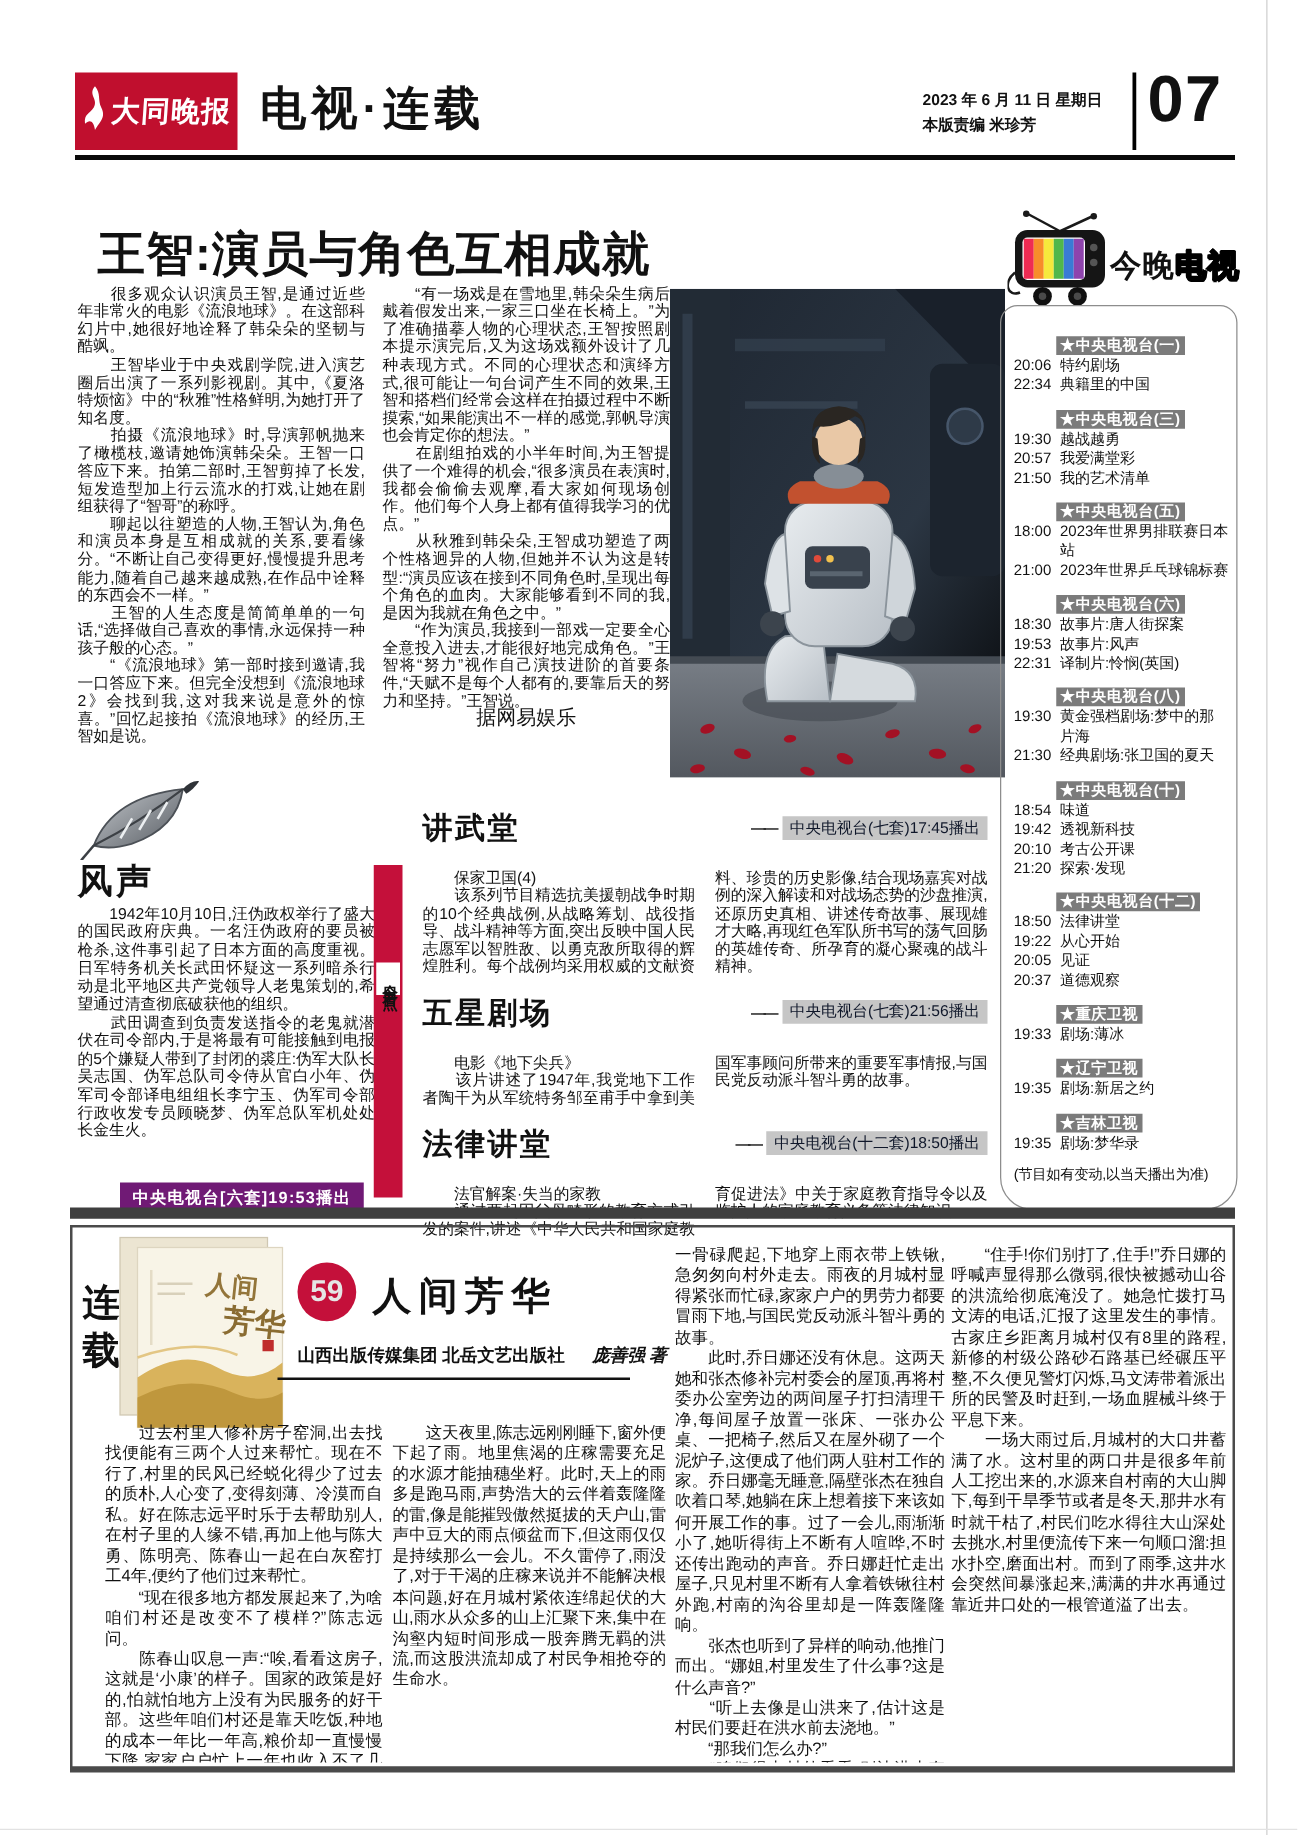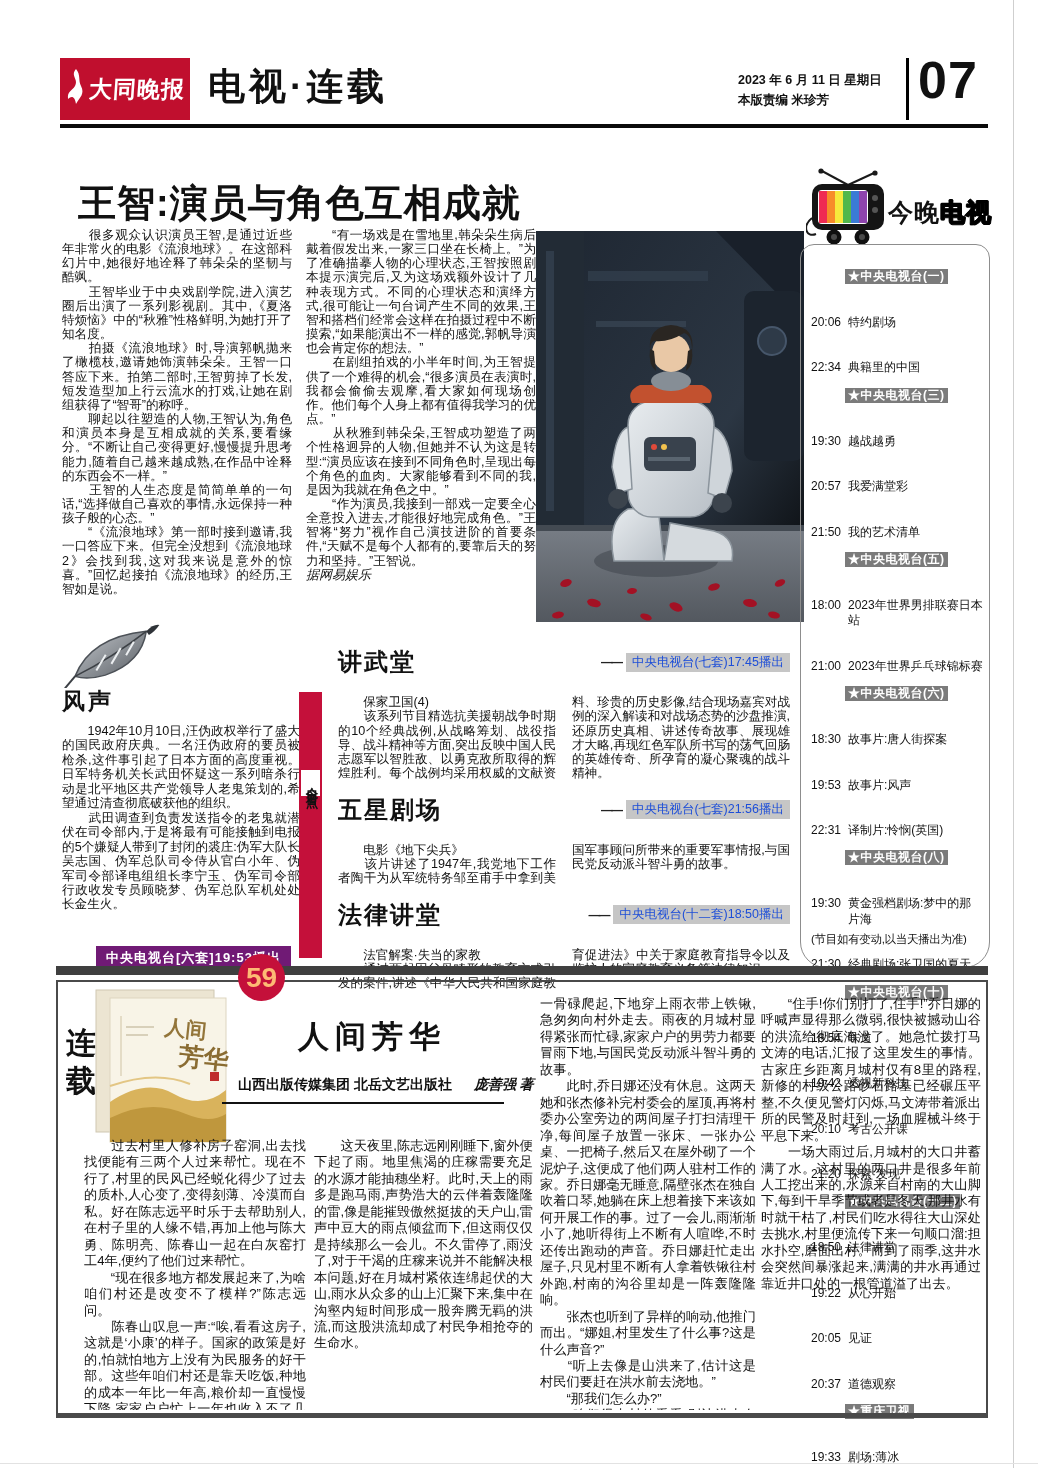--- a/index.html
+++ b/index.html
@@ -28,68 +28,68 @@
   .section-title{left:208px;top:62px;font-size:37px;font-weight:900;letter-spacing:4px;}
   .date-block{left:738px;top:70px;font-size:12.5px;line-height:20px;font-weight:bold;}
   .pageno-divider{left:906px;top:58px;width:3px;height:62px;background:#000;}
   .pageno{left:918px;top:50px;font-size:52px;font-weight:900;letter-spacing:1px;}
   .header-rule{left:60px;top:124px;width:928px;height:4px;background:#0a0a0a;}
 
   
   .art-title{left:62px;top:162px;font-size:38px;font-weight:900;letter-spacing:1px;}
   .art-cols{left:62px;top:228px;width:474px;height:396px;column-count:2;column-gap:14px;
     font-size:12.6px;line-height:14.15px;text-align:justify;overflow:hidden;}
-  .art-credit{text-align:left;padding-right:10px;margin-top:5px;
-    font-family:"Liberation Serif",serif;font-style:italic;font-size:13px;}
+  .art-credit{text-align:center;padding-right:10px;margin-top:5px;
+    font-family:"Liberation Serif",serif;font-size:16px;}
   .photo{left:536px;top:231px;width:268px;height:391px;overflow:hidden;}
 
   
   .tv-icon{left:806px;top:168px;}
   .tv-label{left:888px;top:196px;font-size:25px;font-weight:900;letter-spacing:1px;white-space:nowrap;}
   .tv-label .outline{color:#fff;-webkit-text-stroke:1.3px #000;
     text-shadow:-1px 0 #000,1px 0 #000,0 -1px #000,0 1px #000;}
   .tv-panel{left:800px;top:244px;width:190px;height:724px;border:1.5px solid #8d8d8d;
     border-radius:14px 14px 26px 26px;box-sizing:border-box;padding:12px 6px 8px 10px;}
   .tv-ch{margin:12px 0 1px 34px;display:inline-block;background:var(--ch-gray);color:#fff;
     font-size:12px;font-weight:bold;line-height:15px;padding:0 3px;letter-spacing:0.5px;}
-  .tv-item{display:flex;font-size:12px;line-height:15.4px;margin-top:30px;}
+  .tv-item{display:flex;font-size:12px;line-height:15.4px;}
   .tv-time{width:37px;flex:none;}
   .tv-prog{flex:1;}
   .tv-note{position:absolute;left:10px;bottom:20px;font-size:11.5px;letter-spacing:-0.3px;}
 
   
   .feather{left:54px;top:624px;}
-  .fs-title{left:62px;top:686px;font-size:23px;font-weight:900;letter-spacing:3px;}
+  .fs-title{left:62px;top:686px;font-size:28px;font-weight:900;letter-spacing:3px;}
   .fs-body{left:62px;top:724px;width:238px;font-size:12.6px;line-height:14.45px;text-align:justify;}
   .fs-tag{left:96px;top:946px;background:#701a75;color:#fff;font-size:13px;font-weight:bold;
     padding:3px 10px;letter-spacing:1px;text-align:center;}
   .red-bar{left:299px;top:692px;width:23px;height:266px;background:var(--bar-red);}
   .red-bar-label{position:absolute;left:2px;top:78px;width:19px;background:#fff;
     writing-mode:vertical-rl;text-orientation:upright;font-size:12.5px;font-weight:bold;
     padding:7px 0;text-align:center;letter-spacing:3px;color:#111;}
   .sections{left:338px;top:646px;width:452px;}
   .hl-section{margin-bottom:13px;}
   .sec-head{display:flex;justify-content:space-between;align-items:center;}
   .sec-title{font-size:24px;font-weight:900;letter-spacing:2px;}
   .bc-wrap{display:flex;align-items:center;gap:5px;font-size:12px;}
   .dashes{font-weight:bold;color:#222;letter-spacing:-2px;}
-  .bc-tag{background:var(--tag-gray);padding:1px 6px;font-size:12.5px;color:#1d4ed8;}
+  .bc-tag{background:var(--tag-gray);padding:1px 6px;font-size:12.5px;color:#0f172a;}
   .sec-body{margin-top:17px;column-count:2;column-gap:16px;font-size:12.6px;
     line-height:14.3px;text-align:justify;}
 
   .sep{left:56px;top:966px;width:932px;height:9px;background:#3f3f3f;}
 
   
   .serial-box{left:56px;top:980px;width:932px;height:438px;border:2px solid #4a4a4a;
     border-bottom-width:5px;box-sizing:border-box;}
   .serial-label{left:63px;top:1024px;width:36px;text-align:center;font-size:30px;
     font-weight:900;line-height:38px;background:#fff;}
   .book{left:86px;top:986px;}
-  .ep-circle{left:238px;top:954px;width:47px;height:47px;border-radius:50%;
-    background:var(--bar-red);color:#fdba74;font-size:28px;font-weight:900;
+  .ep-circle{left:238px;top:1010px;width:47px;height:47px;border-radius:50%;
+    background:var(--bar-red);color:#e5e5e5;font-size:24px;font-weight:900;
     display:flex;align-items:center;justify-content:center;}
   .serial-title{left:298px;top:1016px;font-size:31px;font-weight:900;letter-spacing:6px;}
   .serial-pub{left:238px;top:1076px;font-size:14px;font-weight:bold;white-space:nowrap;}
   .serial-author{font-family:"Liberation Serif",serif;font-style:italic;margin-left:22px;font-weight:bold;}
   .pub-rule{left:222px;top:1102px;width:282px;height:2px;background:#111;}
   .scol{font-size:13.2px;line-height:16.45px;text-align:justify;overflow:hidden;}
   #scol1{left:84px;top:1138px;width:222px;height:272px;}
   #scol2{left:314px;top:1138px;width:219px;height:272px;}
   #scol3{left:540px;top:996px;width:216px;height:414px;}
   #scol4{left:761px;top:996px;width:220px;height:414px;}

